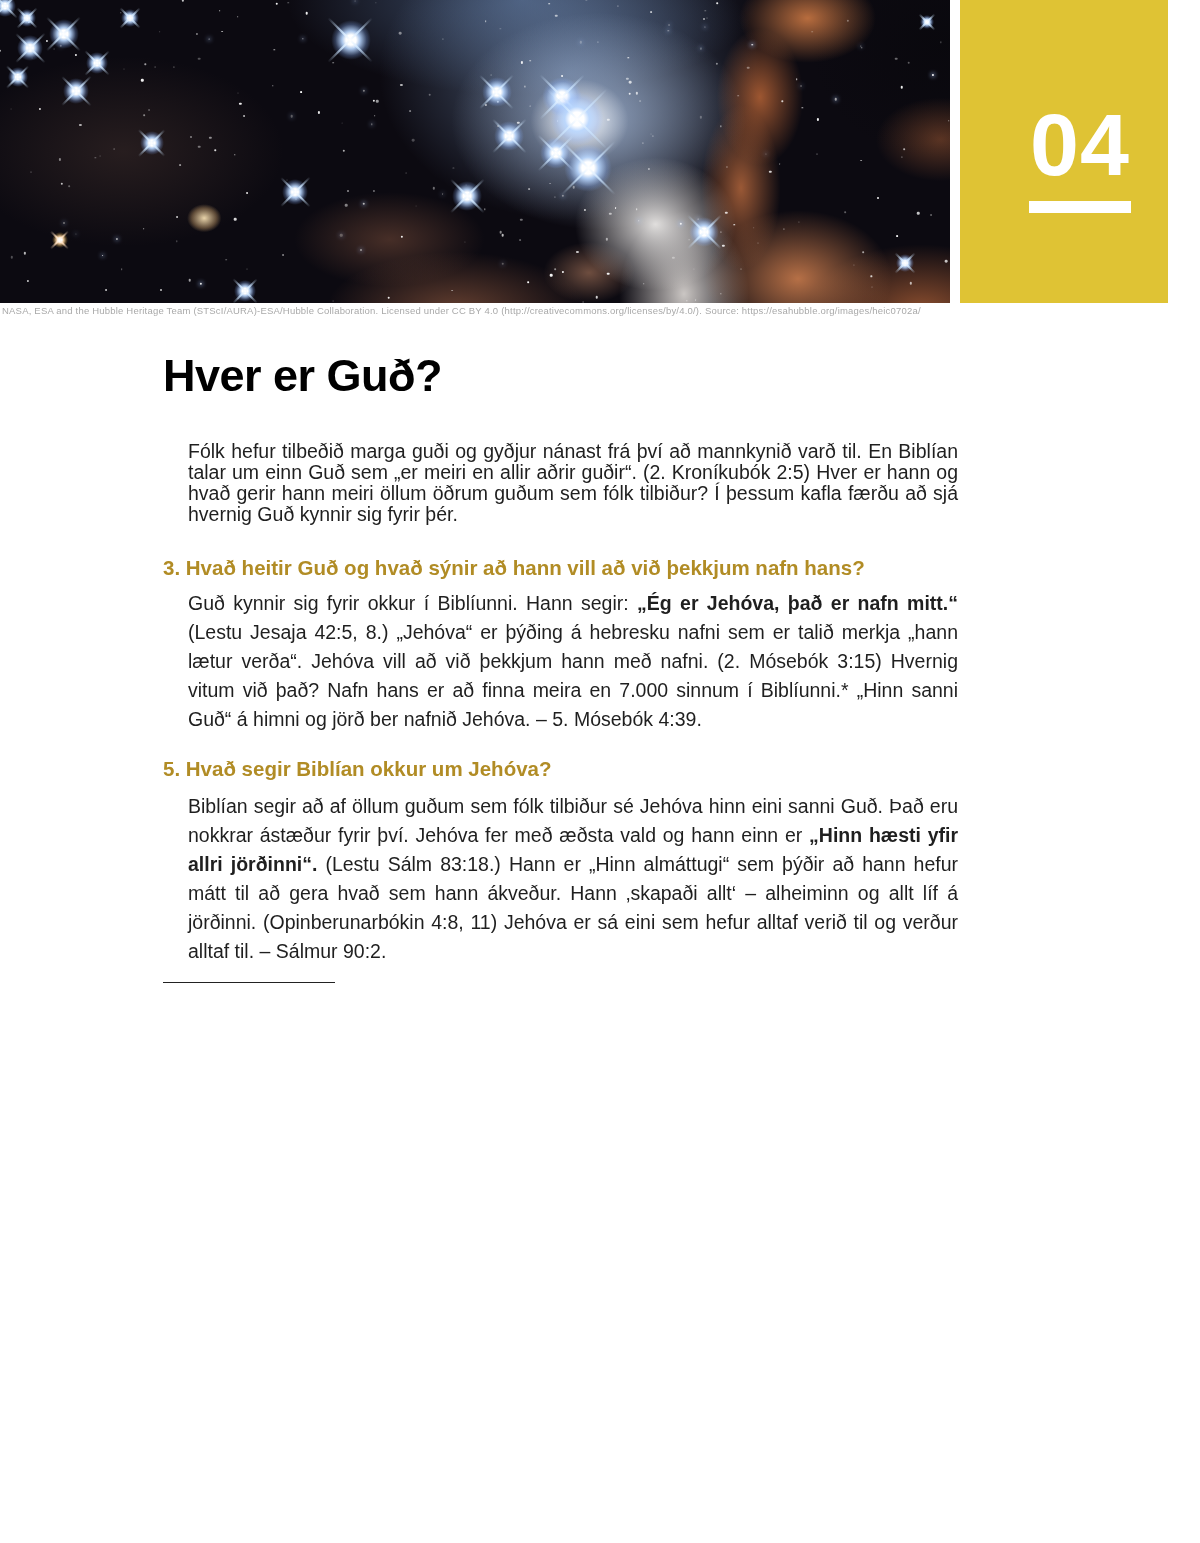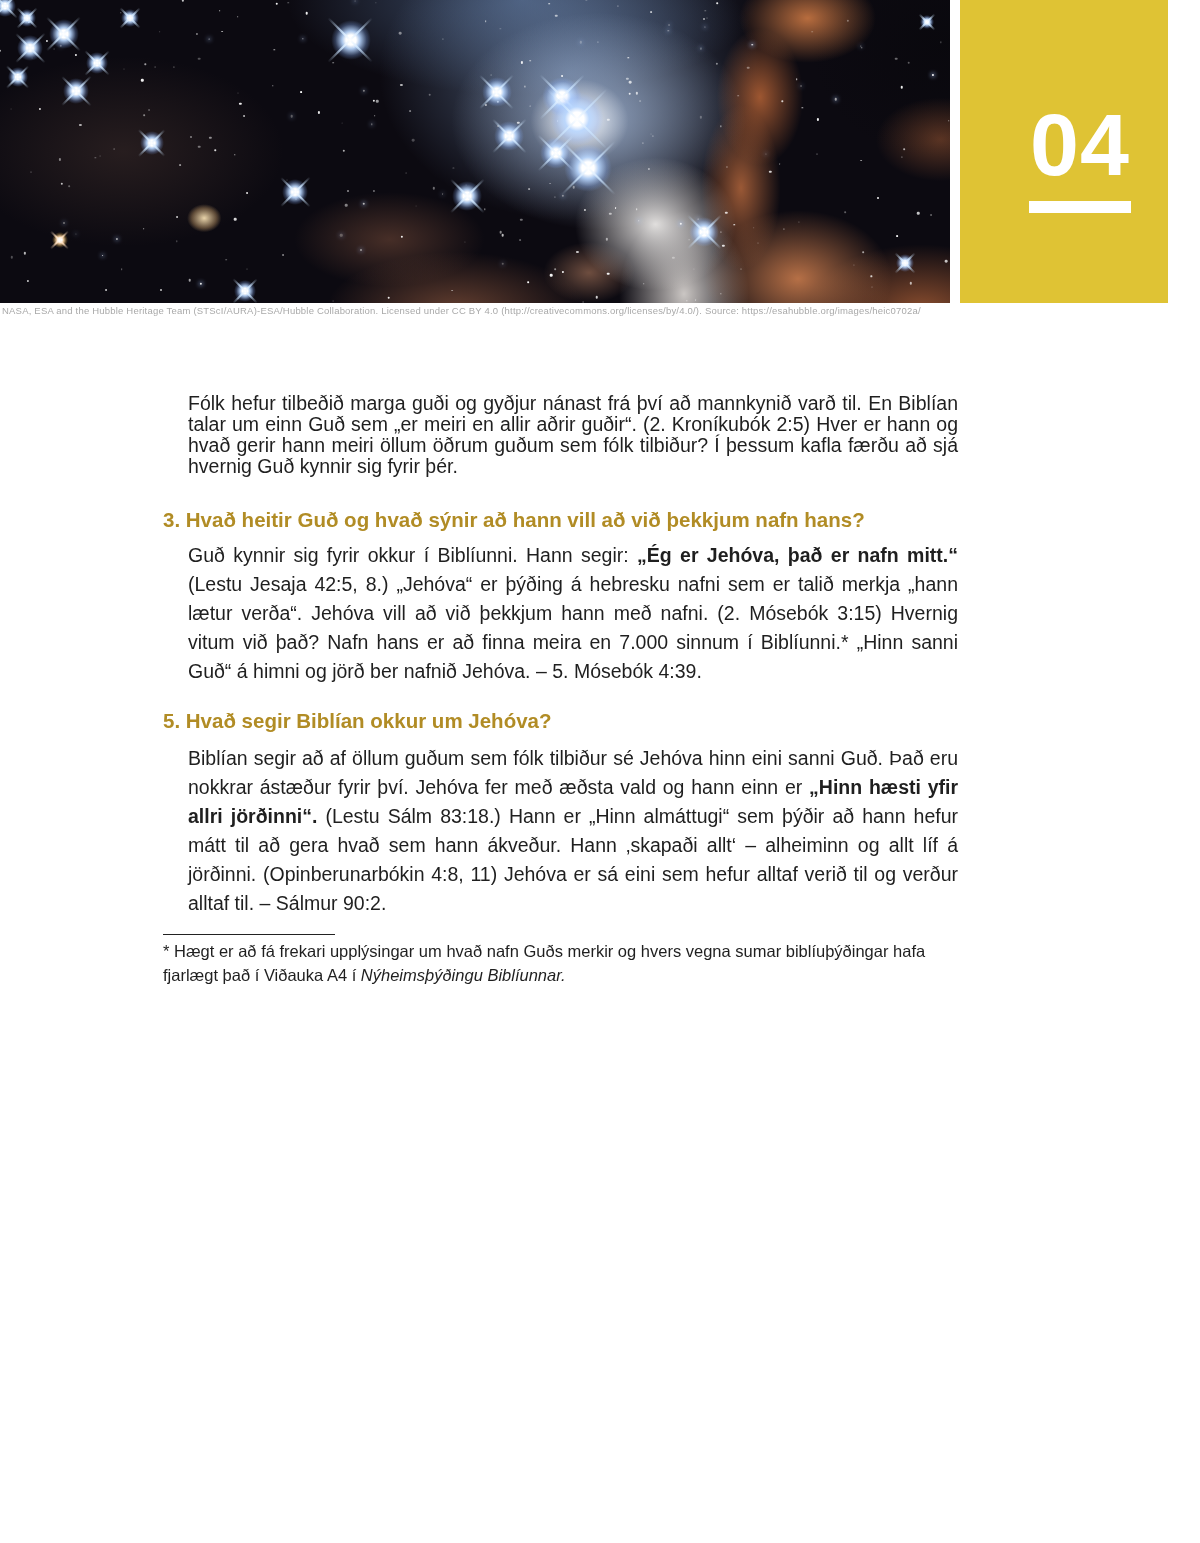--- a/index.html
+++ b/index.html
@@ -340,26 +340,26 @@
     </div>
 
   <div class="chapter-block" style="background: rgb(223, 195, 52);">
     <div class="chapter-number">04</div>
     <div class="chapter-underline"></div>
   </div>
 
   <div class="credit">NASA, ESA and the Hubble Heritage Team (STScI/AURA)-ESA/Hubble Collaboration. Licensed under CC BY 4.0 (http://creativecommons.org/licenses/by/4.0/). Source: https://esahubble.org/images/heic0702a/</div>
 
   <div class="content">
+    <h1 class="title">Hver er Guð?</h1>
 
     <p class="intro">Fólk hefur tilbeðið marga guði og gyðjur nánast frá því að mannkynið varð til. En Biblían talar um einn Guð sem „er meiri en allir aðrir guðir“. (2. Kroníkubók 2:5) Hver er hann og hvað gerir hann meiri öllum öðrum guðum sem fólk tilbiður? Í þessum kafla færðu að sjá hvernig Guð kynnir sig fyrir þér.</p>
 
     <h2 class="q-heading" style="color: rgb(177, 140, 37);">3. Hvað heitir Guð og hvað sýnir að hann vill að við þekkjum nafn hans?</h2>
     <p class="q-para"><span>Guð kynnir sig fyrir okkur í Biblíunni. Hann segir: </span><span class="b">„Ég er Jehóva, það er nafn mitt.“</span><span> (Lestu Jesaja 42:5, 8.) „Jehóva“ er þýðing á hebresku nafni sem er talið merkja „hann lætur verða“. Jehóva vill að við þekkjum hann með nafni. (2. Mósebók 3:15) Hvernig vitum við það? Nafn hans er að finna meira en 7.000 sinnum í Biblíunni.* „Hinn sanni Guð“ á himni og jörð ber nafnið Jehóva. – 5. Mósebók 4:39.</span></p>
 
     <h2 class="q-heading second" style="color: rgb(177, 140, 37);">5. Hvað segir Biblían okkur um Jehóva?</h2>
     <p class="q-para second"><span>Biblían segir að af öllum guðum sem fólk tilbiður sé Jehóva hinn eini sanni Guð. Það eru nokkrar ástæður fyrir því. Jehóva fer með æðsta vald og hann einn er </span><span class="b">„Hinn hæsti yfir allri jörðinni“.</span><span> (Lestu Sálm 83:18.) Hann er „Hinn almáttugi“ sem þýðir að hann hefur mátt til að gera hvað sem hann ákveður. Hann ‚skapaði allt‘ – alheiminn og allt líf á jörðinni. (Opinberunarbókin 4:8, 11) Jehóva er sá eini sem hefur alltaf verið til og verður alltaf til. – Sálmur 90:2.</span></p>
 
     <hr class="footnote-rule">
-    <p class="footnote"><span>* Hægt er að fá frekari upplýsingar um hvað nafn Guðs merkir og hvers vegna sumar biblíuþýðingar hafa fjarlægt það í Viðauka A4 í </span><span class="i">Nýheimsþýðingu Biblíunnar.</span></p>
   </div>
 
 </div>
 
 </body></html>

